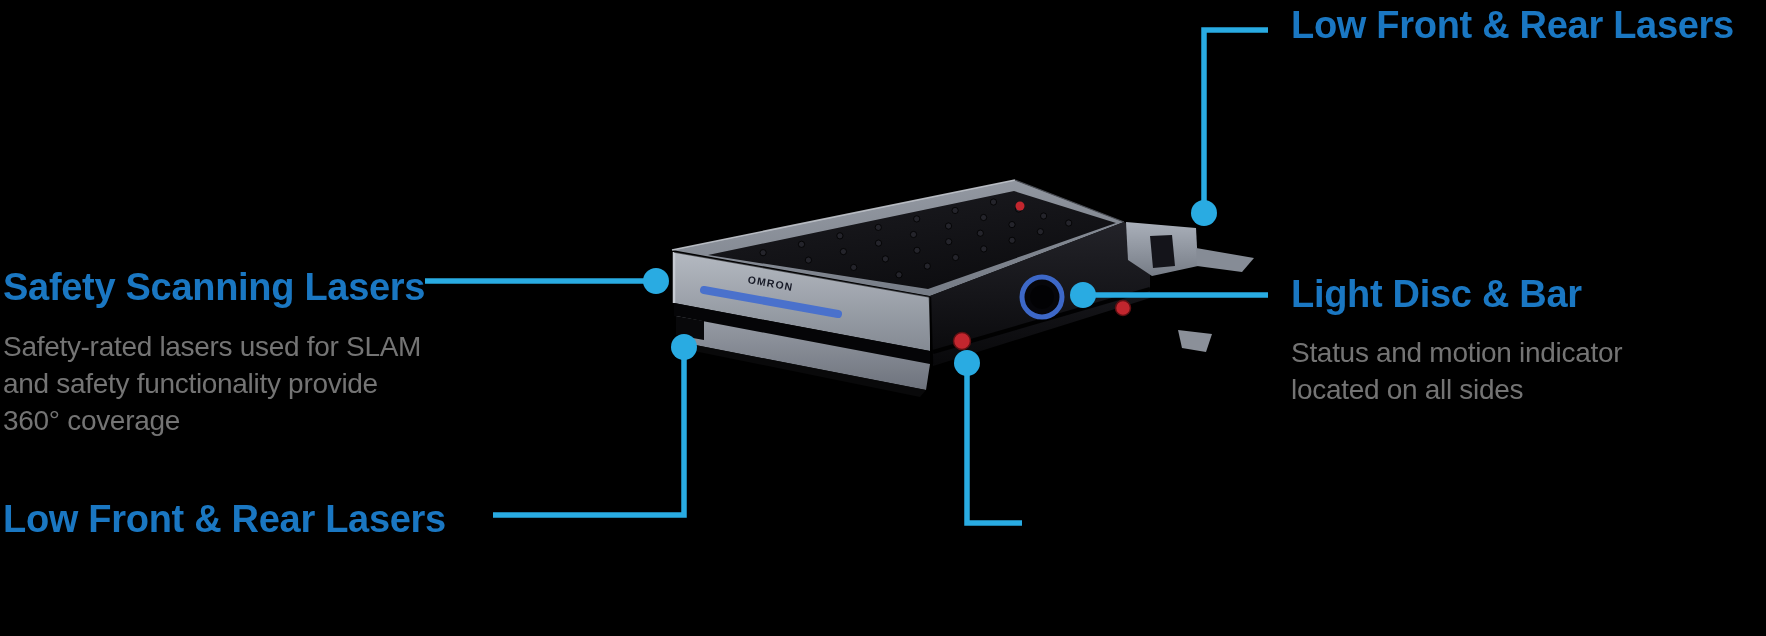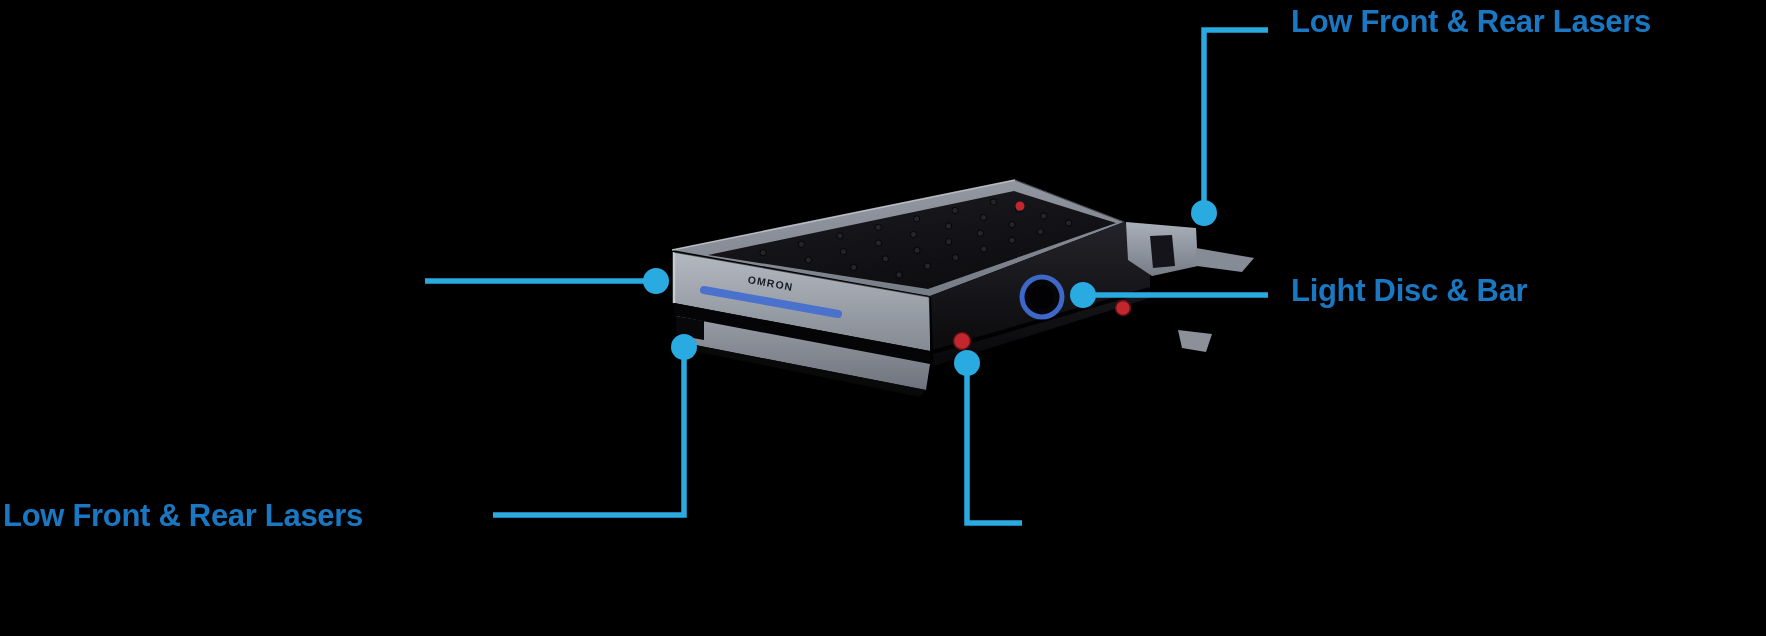--- a/index.html
+++ b/index.html
@@ -8,21 +8,21 @@
     overflow: hidden;
     background: var(--background, #000);
     font-family: "Liberation Sans", sans-serif;
   }
   .stage { position: relative; width: 1766px; height: 636px; }
   .diagram-svg { position: absolute; left: 0; top: 0; }
 
   .callout { position: absolute; }
   .callout h2 {
     margin: 0;
-    font-size: 31px;
+    font-size: 38px;
     line-height: 1.2;
     font-weight: bold;
     letter-spacing: -0.3px;
     color: var(--heading-blue, #1a77c2);
   }
   .callout p {
     margin: var(--g, 14px) 0 0 0;
     font-size: 28px;
     line-height: 37px;
     letter-spacing: -0.3px;
@@ -151,27 +151,35 @@
       <circle class="connector-dot" cx="967" cy="363" r="13"></circle>
 
       <path class="connector" d="M1268,295 L1083,295"></path>
       <circle class="connector-dot" cx="1083" cy="295" r="13"></circle>
 
       <path class="connector" d="M1268,30 L1204,30 L1204,213"></path>
       <circle class="connector-dot" cx="1204" cy="213" r="13"></circle>
     </g>
   </svg>
 
+  <div class="callout c-safety">
+    <h2>Safety Scanning Lasers</h2>
+    <p>Safety-rated lasers used for SLAM
+and safety functionality provide
+360° coverage</p>
+  </div>
 
   <div class="callout c-lowleft">
     <h2>Low Front &amp; Rear Lasers</h2>
   </div>
 
   <div class="callout c-lowright">
     <h2>Low Front &amp; Rear Lasers</h2>
   </div>
 
   <div class="callout c-disc">
     <h2>Light Disc &amp; Bar</h2>
+    <p>Status and motion indicator
+located on all sides</p>
   </div>
 
 
 </div>
 
 </body></html>

